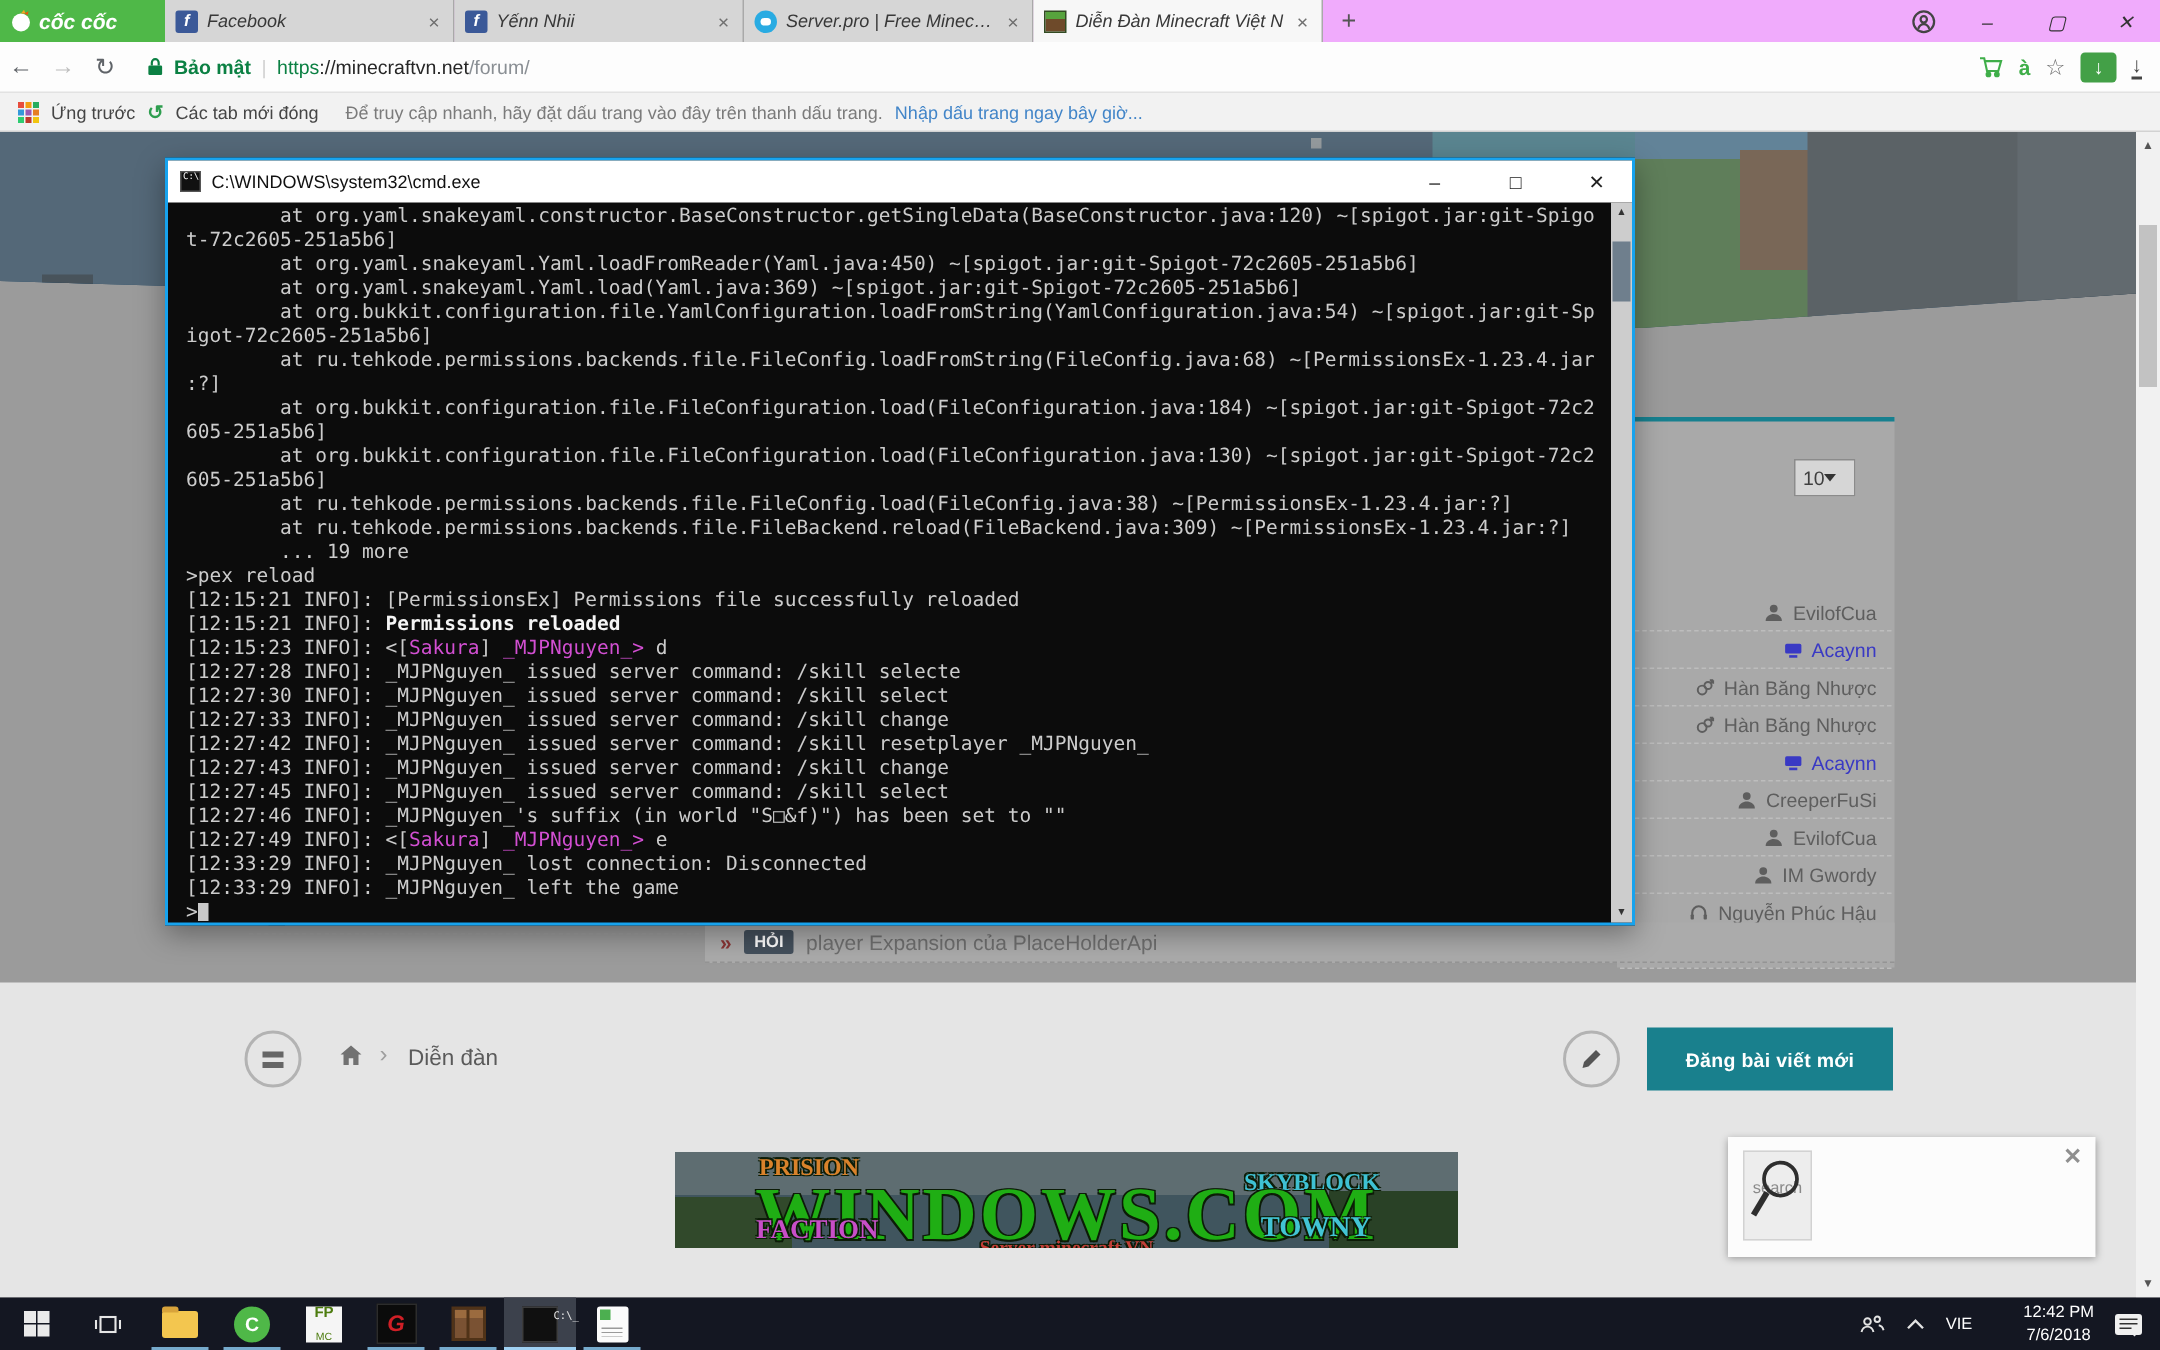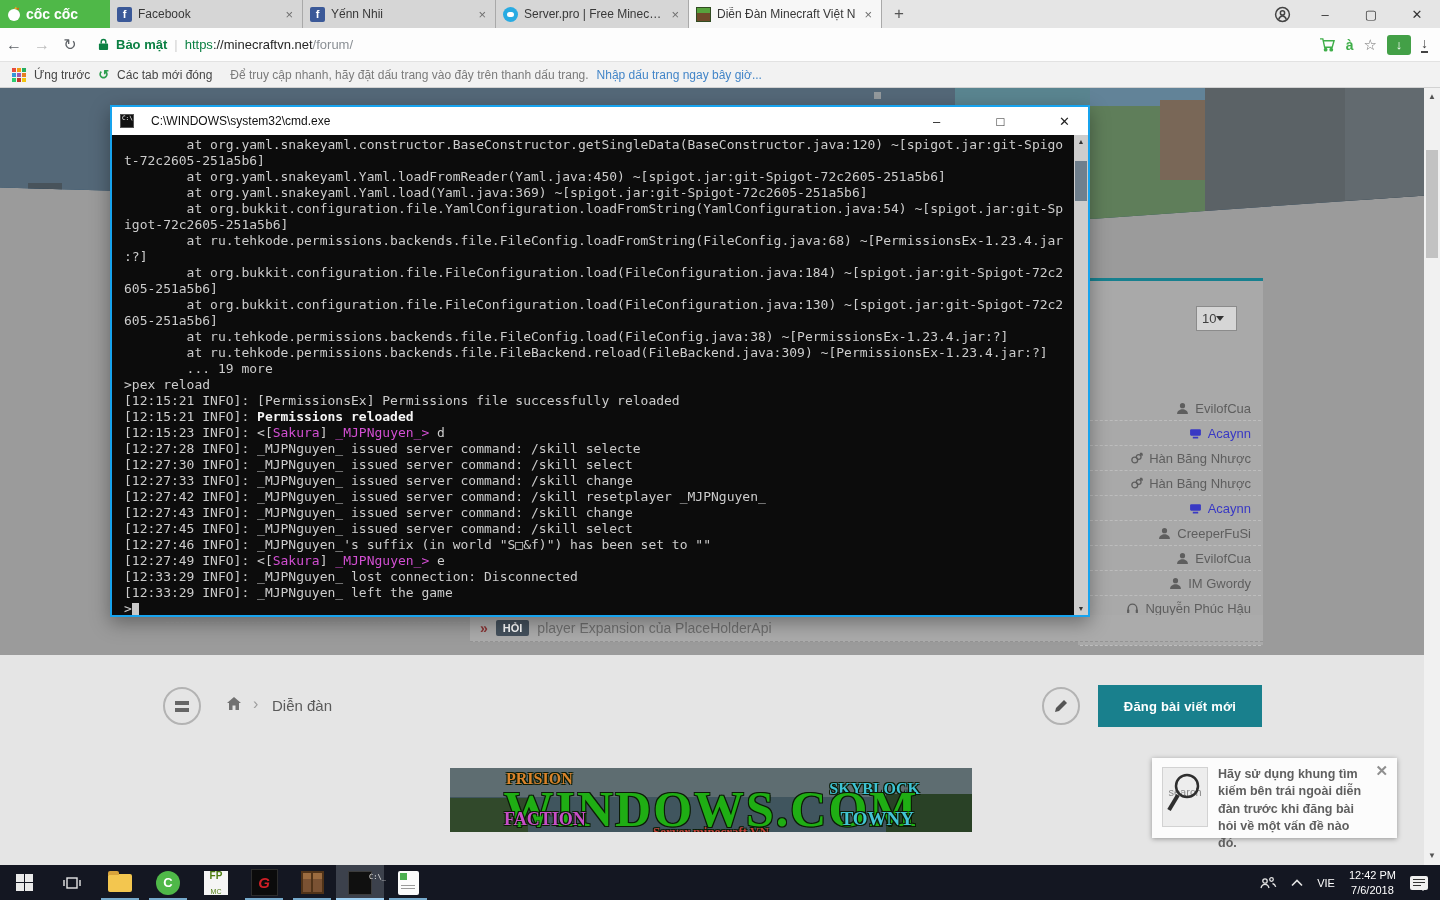--- a/index.html
+++ b/index.html
@@ -1,20 +1,20 @@
 <!DOCTYPE html>
 <html><head>
 <meta charset="utf-8">
 <style>
   html,body{margin:0;padding:0;background:#000;}
   .root{position:relative;width:1440px;height:900px;overflow:hidden;
         font-family:"Liberation Sans",sans-serif;background:#9b9b9b;}
 
   
-  .tabbar{position:absolute;top:0;left:0;width:1440px;height:28px;background:#e5e5e5;display:flex;align-items:stretch;}
+  .tabbar{position:absolute;top:0;left:0;width:1440px;height:28px;background:#f0abfc;display:flex;align-items:stretch;font-style:italic;}
   .brand{width:110px;background:#4fb848;color:#fff;display:flex;align-items:center;gap:4px;padding-left:6px;box-sizing:border-box;}
   .brand-txt{font-size:14px;font-weight:bold;}
   .tab{width:193px;display:flex;align-items:center;gap:6px;padding:0 7px;box-sizing:border-box;
        background:#d6d6d6;border-right:1px solid #a9a9a9;}
   .tab.active{background:#f7f7f7;}
   .tlabel{flex:1;font-size:12px;color:#383838;white-space:nowrap;overflow:hidden;text-overflow:ellipsis;}
   .tclose{color:#6f6f6f;font-size:13px;padding:0 2px;}
   .ticon{width:15px;height:15px;flex:none;display:flex;align-items:center;justify-content:center;}
   .ticon.facebook{background:#3b5998;color:#fff;font-weight:bold;font-size:11px;border-radius:2px;}
   .ticon.serverpro{background:#29abe2;border-radius:50%;position:relative;}
@@ -101,21 +101,21 @@
   .tip-text{position:absolute;left:66px;top:8px;width:152px;font-size:12.5px;font-weight:bold;color:#5f5f5f;line-height:1.38;}
   .tip-close{position:absolute;right:9px;top:4px;color:#8f8f8f;font-size:15px;font-weight:bold;}
 
   .pgscroll{position:absolute;left:1424px;top:88px;width:16px;height:777px;background:#f1f1f1;}
   .pgs-up{position:absolute;top:4px;left:0;right:0;text-align:center;font-size:8px;color:#555;}
   .pgs-dn{position:absolute;bottom:5px;left:0;right:0;text-align:center;font-size:8px;color:#555;}
   .pgs-thumb{position:absolute;left:2px;width:12px;top:62px;height:108px;background:#c2c2c2;}
 
   
   .cmd{position:absolute;left:110px;top:105px;width:980px;height:512px;border:2px solid #17a3ee;box-sizing:border-box;background:#0c0c0c;box-shadow:0 6px 18px rgba(0,0,0,.35);}
-  .cmd-title{height:28px;background:#fff;display:flex;align-items:center;padding-left:8px;gap:17px;}
+  .cmd-title{height:28px;background:#fff;display:flex;align-items:center;padding-left:8px;gap:7px;}
   .cmd-ico{width:14px;height:14px;background:#111;border:1px solid #555;box-sizing:border-box;color:#fff;font-size:6px;font-family:"DejaVu Sans Mono",monospace;line-height:5px;padding-left:1px;}
   .cmd-name{font-size:12px;color:#111;flex:1;}
   .cmd-btn{width:47px;height:28px;display:flex;align-items:center;justify-content:center;color:#222;font-size:13px;}
   .cmd-body{position:relative;height:480px;display:flex;}
   .cmd-out{flex:1;padding:2px 0 0 12px;font-family:"DejaVu Sans Mono",monospace;font-size:13px;line-height:16px;color:#cccccc;white-space:pre;overflow:hidden;}
   .c-b{color:#f5f5f5;font-weight:bold;}
   .c-m{color:#d24fd2;}
   .cursor{display:inline-block;width:7px;height:12px;background:#c9c9c9;vertical-align:-2px;}
   .cmd-scroll{width:14px;background:#cdcdcd;position:relative;}
   .cmd-scroll .up,.cmd-scroll .dn{position:absolute;left:0;right:0;text-align:center;font-size:7px;color:#333;}
@@ -139,21 +139,21 @@
   .mcic{width:23px;height:23px;background:
         linear-gradient(#9b6b3f 0 30%,#7a5233 30% 100%);border:2px solid #503318;box-sizing:border-box;position:relative;}
   .mcic::after{content:"";position:absolute;left:8px;top:0;bottom:0;width:2px;background:#503318;}
   .cmdic{width:24px;height:24px;background:#101010;border:1px solid #3c3c3c;box-sizing:border-box;color:#e8e8e8;font-family:"DejaVu Sans Mono",monospace;font-size:7px;line-height:9px;padding:1px 0 0 20px;}
   .npp{width:21px;height:24px;background:#fbfbfb;border-radius:2px;position:relative;}
   .npp::before{content:"";position:absolute;left:2px;top:2px;width:7px;height:7px;background:#4caf50;}
   .npp::after{content:"";position:absolute;left:3px;bottom:4px;width:14px;height:6px;
       background:repeating-linear-gradient(#9a9a9a 0 1px,transparent 1px 3px);}
   .tray{margin-left:auto;display:flex;align-items:center;gap:14px;padding-right:12px;color:#fff;}
   .tray-lang{font-size:11px;}
-  .tray-clock{font-size:11px;line-height:1.35;text-align:center;}
+  .tray-clock{font-size:11px;line-height:1.35;text-align:center;margin-left:20px;}
   .notif{width:18px;height:14px;background:#f0f0f0;border-radius:2px;position:relative;}
   .notif i{position:absolute;left:3px;right:3px;height:1.5px;background:#333;display:block;}
   .notif i:nth-child(1){top:3px;} .notif i:nth-child(2){top:6px;} .notif i:nth-child(3){top:9px;right:7px;}
   .notif::after{content:"";position:absolute;right:2px;bottom:-4px;border:3px solid transparent;border-top-color:#f0f0f0;}
 </style>
 </head>
 <body>
 
 <div class="root">
 
@@ -409,21 +409,20 @@
   </div>
 
   <div class="tooltip">
     <div class="srchimg">
       <div class="srchword">search</div>
       <svg width="40" height="46" viewBox="0 0 40 46" style="position:absolute;left:2px;top:2px;">
         <circle cx="22" cy="16" r="11" fill="none" stroke="#2e2e2e" stroke-width="2.5"></circle>
         <line x1="13" y1="25" x2="4" y2="40" stroke="#2e2e2e" stroke-width="4"></line>
       </svg>
     </div>
-    <div class="tip-text">Hãy sử dụng khung tìm kiếm bên trái ngoài diễn đàn trước khi đăng bài hỏi về một vấn đề nào đó.</div>
     <span class="tip-close">✕</span>
   </div>
 
   <div class="pgscroll">
     <div class="pgs-up">▲</div>
     <div class="pgs-thumb"></div>
     <div class="pgs-dn">▼</div>
   </div>
 
   <div class="cmd">

